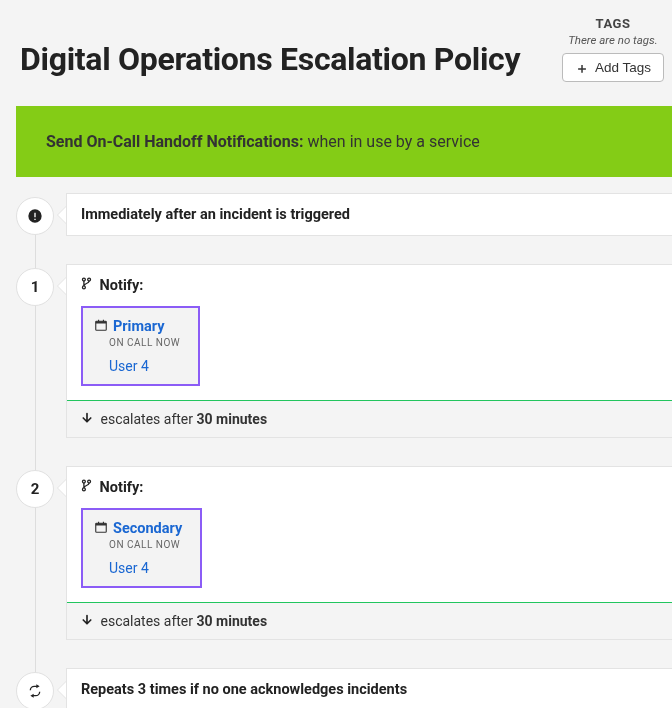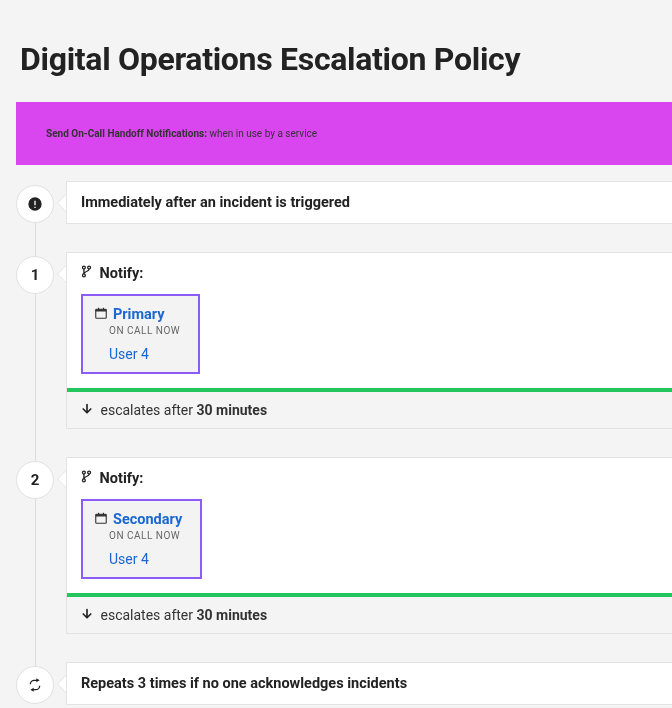--- a/index.html
+++ b/index.html
@@ -53,24 +53,24 @@
       border: 1px solid #bbb;
       border-radius: 4px;
       cursor: pointer;
       color: #333;
     }
     .plus-icon { font-weight: 700; font-size: 14px; line-height: 1; }
 
     .content { padding: 0 0 0 16px; }
 
     .info-card {
-      background: #d946ef;
+      background: #84cc16;
       padding: 26px 30px;
       margin-top: 16px;
-      font-size: 10px;
+      font-size: 16px;
     }
     .info-card .bold { font-weight: 700; }
 
     .timeline {
       position: relative;
       margin-top: 16px;
     }
     .timeline-line {
       position: absolute;
       left: 19px;
@@ -174,33 +174,41 @@
     .sched-user {
       color: #1a67d2;
       font-size: 14px;
       margin-top: 10px;
       margin-left: 14px;
     }
     .cal-icon { margin-right: 2px; color: #333; }
 
     .panel-footer {
       background: #f4f4f4;
-      border-top: 4px solid #22c55e;
+      border-top: 1px solid #22c55e;
       padding: 10px 14px;
       font-size: 14px;
     }
     .panel-footer .bold { font-weight: 700; }
     .arrow-down-icon { margin-right: 4px; font-weight: 700; }
 
   </style>
 </head>
 <body>
 
 <div class="header">
   <h1 class="page-title">Digital Operations Escalation Policy</h1>
+  <div class="tags-box">
+    <div class="tags-label">TAGS</div>
+    <div class="tags-empty">There are no tags.</div>
+    <button class="add-tags-btn">
+      <span class="plus-icon">＋</span>
+      <span>Add Tags</span>
+    </button>
+  </div>
 </div>
 
 <div class="content">
 
   <div class="info-card">
     <span class="bold">Send On-Call Handoff Notifications: </span><span>when in use by a service</span>
   </div>
 
   <div class="timeline">
     <div class="timeline-line"></div>

